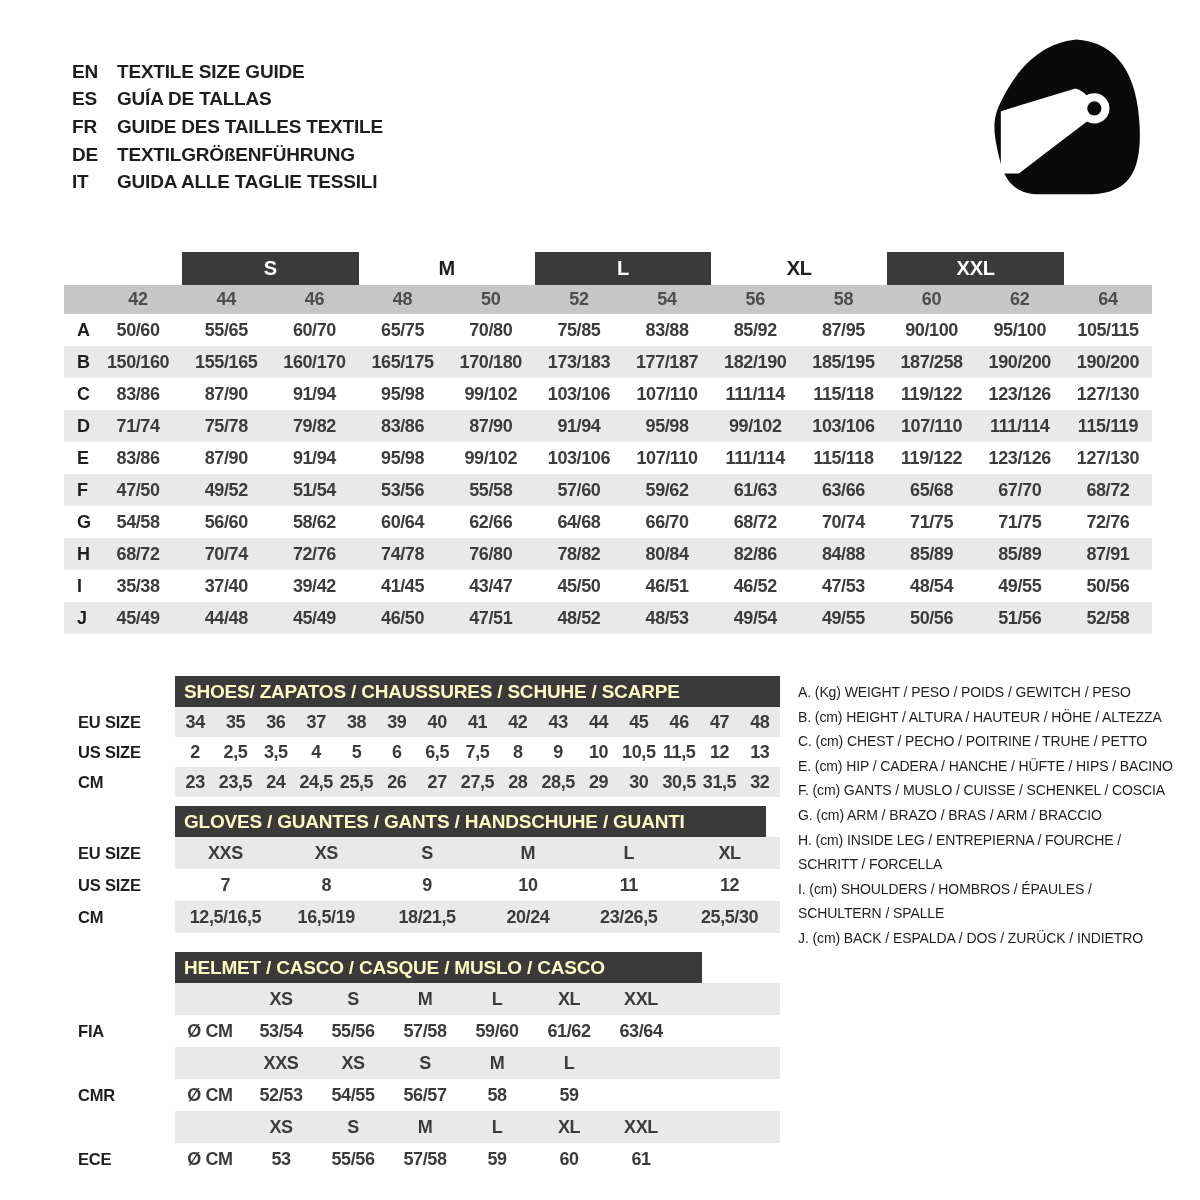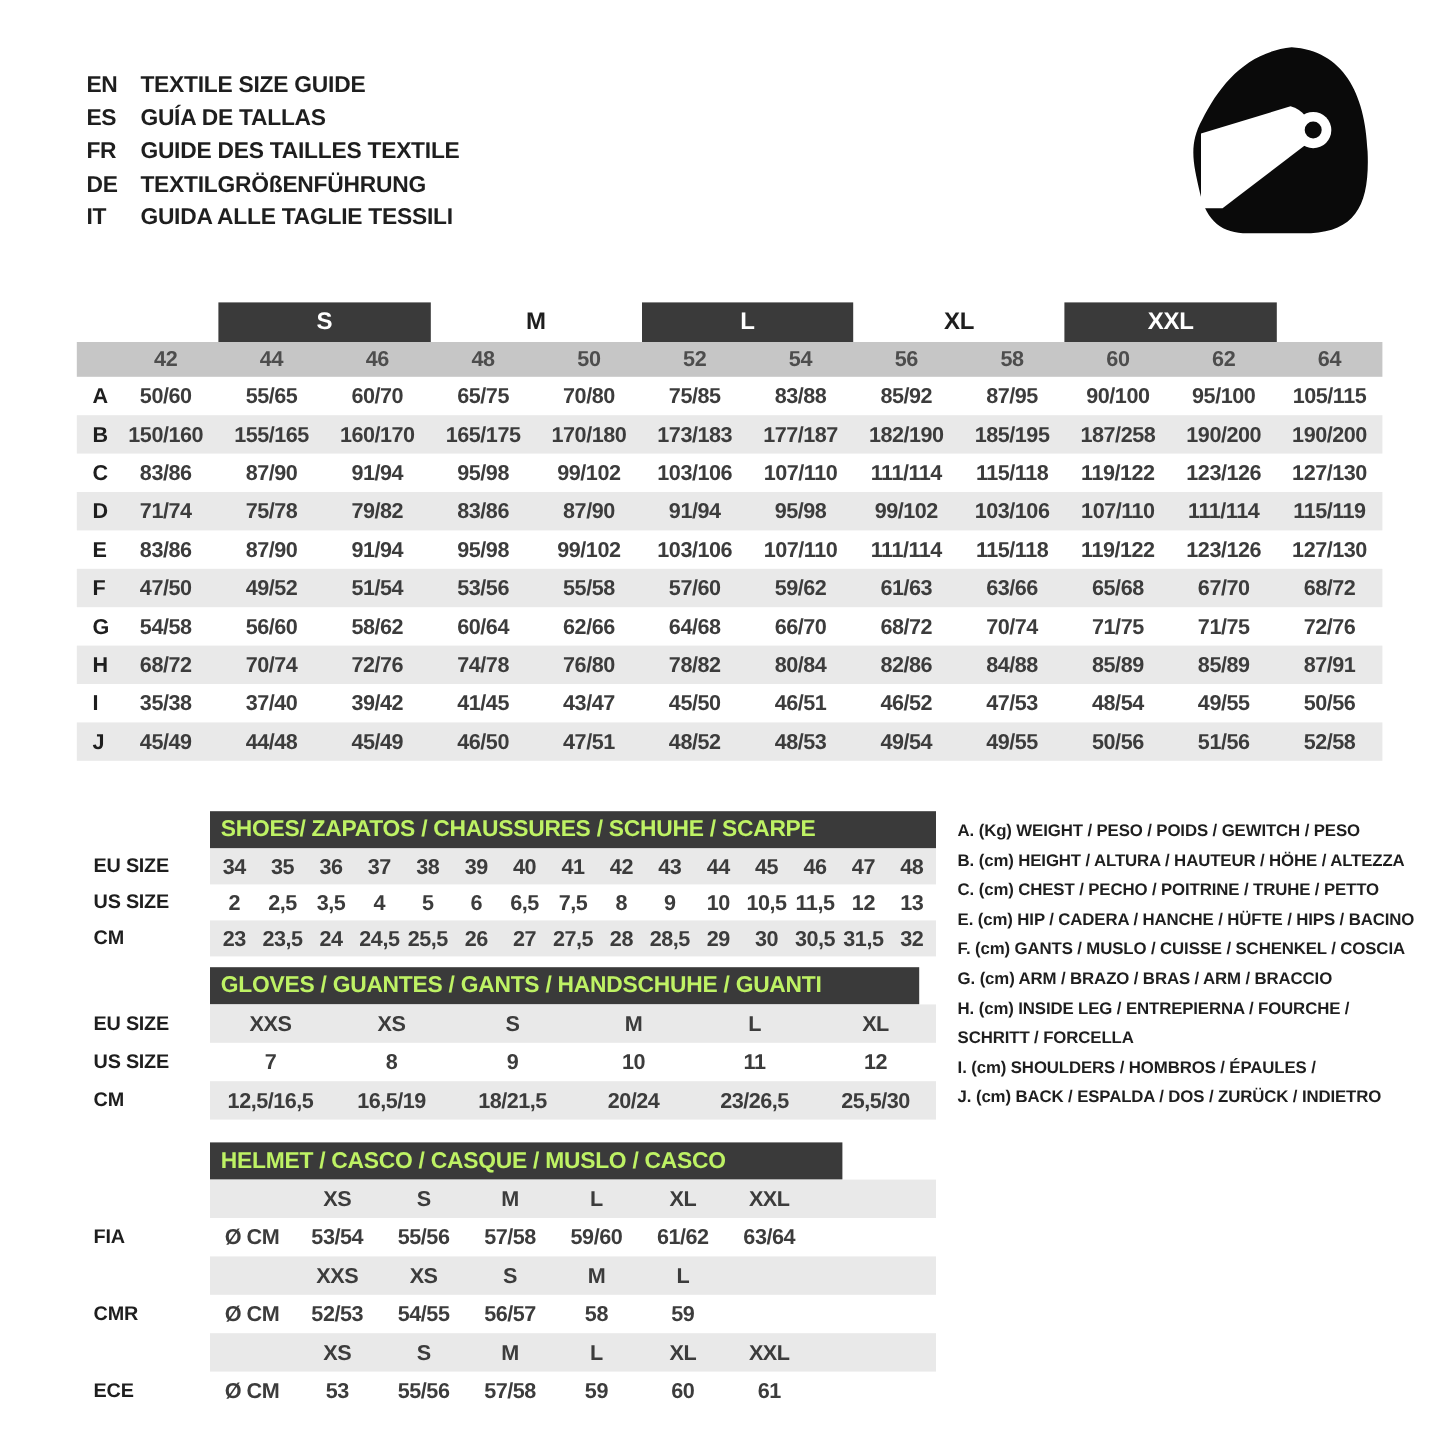--- a/index.html
+++ b/index.html
@@ -30,41 +30,41 @@
   .band-row{background:var(--band);height:29px;}
   .band-cell{text-align:center;font-weight:bold;font-size:18px;color:var(--band-ink);letter-spacing:-0.3px;}
   .data-row{height:32px;font-weight:bold;font-size:18px;letter-spacing:-0.4px;}
   .data-row.striped{background:var(--stripe);}
   .row-letter{padding-left:13px;color:var(--label-ink);}
   .cell{text-align:center;}
 
   
   .section{position:absolute;left:64px;}
   .sec-header{margin-left:111px;height:31px;line-height:31px;background:var(--dark);
-              color:#bef264;font-weight:bold;font-size:19px;letter-spacing:-0.2px;
+              color:#fef9c3;font-weight:bold;font-size:19px;letter-spacing:-0.2px;
               padding-left:9px;box-sizing:border-box;}
   .sec-row{display:flex;align-items:center;justify-content:flex-end;}
   .sec-label{width:111px;box-sizing:border-box;padding-left:14px;font-weight:bold;
              font-size:16.5px;color:var(--label-ink);letter-spacing:-0.2px;}
   .sec-cells{height:100%;display:grid;align-items:center;font-weight:bold;
              font-size:18px;letter-spacing:-0.4px;}
   .sec-cells > div{text-align:center;}
   .sec-cells.striped{background:var(--stripe);}
   #sec-shoes{top:676px;} #sec-shoes .sec-header{width:605px;}
   #sec-shoes .sec-row{height:30px;}
   #sec-shoes .sec-cells{width:605px;grid-template-columns:repeat(15,1fr);}
   #sec-gloves{top:806px;} #sec-gloves .sec-header{width:591px;}
   #sec-gloves .sec-row{height:32px;}
   #sec-gloves .sec-cells{width:605px;grid-template-columns:repeat(6,1fr);}
   #sec-helmet{top:952px;} #sec-helmet .sec-header{width:527px;}
   #sec-helmet .sec-row{height:32px;}
   #sec-helmet .sec-cells{width:605px;grid-template-columns:70px repeat(6,72px) 1fr;}
 
   
-  .legend{position:absolute;left:798px;top:680px;width:400px;font-weight:bold;
+  .legend{position:absolute;left:798px;top:680px;width:400px;font-weight:normal;
           font-size:14px;line-height:24.6px;letter-spacing:-0.1px;color:var(--label-ink);}
   .legend-line{white-space:nowrap;}
 </style>
 </head>
 <body>
 
 <div class="canvas">
 
   <div class="langs" id="langs">
       <div class="lang-row">
@@ -457,15 +457,16 @@
   <div class="legend" id="legend">
       <div class="legend-line">A. (Kg) WEIGHT / PESO / POIDS / GEWITCH / PESO</div>
       <div class="legend-line">B. (cm) HEIGHT / ALTURA / HAUTEUR / HÖHE / ALTEZZA</div>
       <div class="legend-line">C. (cm) CHEST / PECHO / POITRINE / TRUHE / PETTO</div>
       <div class="legend-line">E. (cm) HIP / CADERA / HANCHE / HÜFTE / HIPS / BACINO</div>
       <div class="legend-line">F. (cm) GANTS / MUSLO / CUISSE / SCHENKEL / COSCIA</div>
       <div class="legend-line">G. (cm) ARM / BRAZO / BRAS / ARM / BRACCIO</div>
       <div class="legend-line">H. (cm) INSIDE LEG / ENTREPIERNA / FOURCHE /</div>
       <div class="legend-line">SCHRITT / FORCELLA</div>
       <div class="legend-line">I. (cm) SHOULDERS / HOMBROS / ÉPAULES /</div>
+      <div class="legend-line">SCHULTERN / SPALLE</div>
       <div class="legend-line">J. (cm) BACK / ESPALDA / DOS / ZURÜCK / INDIETRO</div>
     </div>
 </div>
 
 </body></html>

